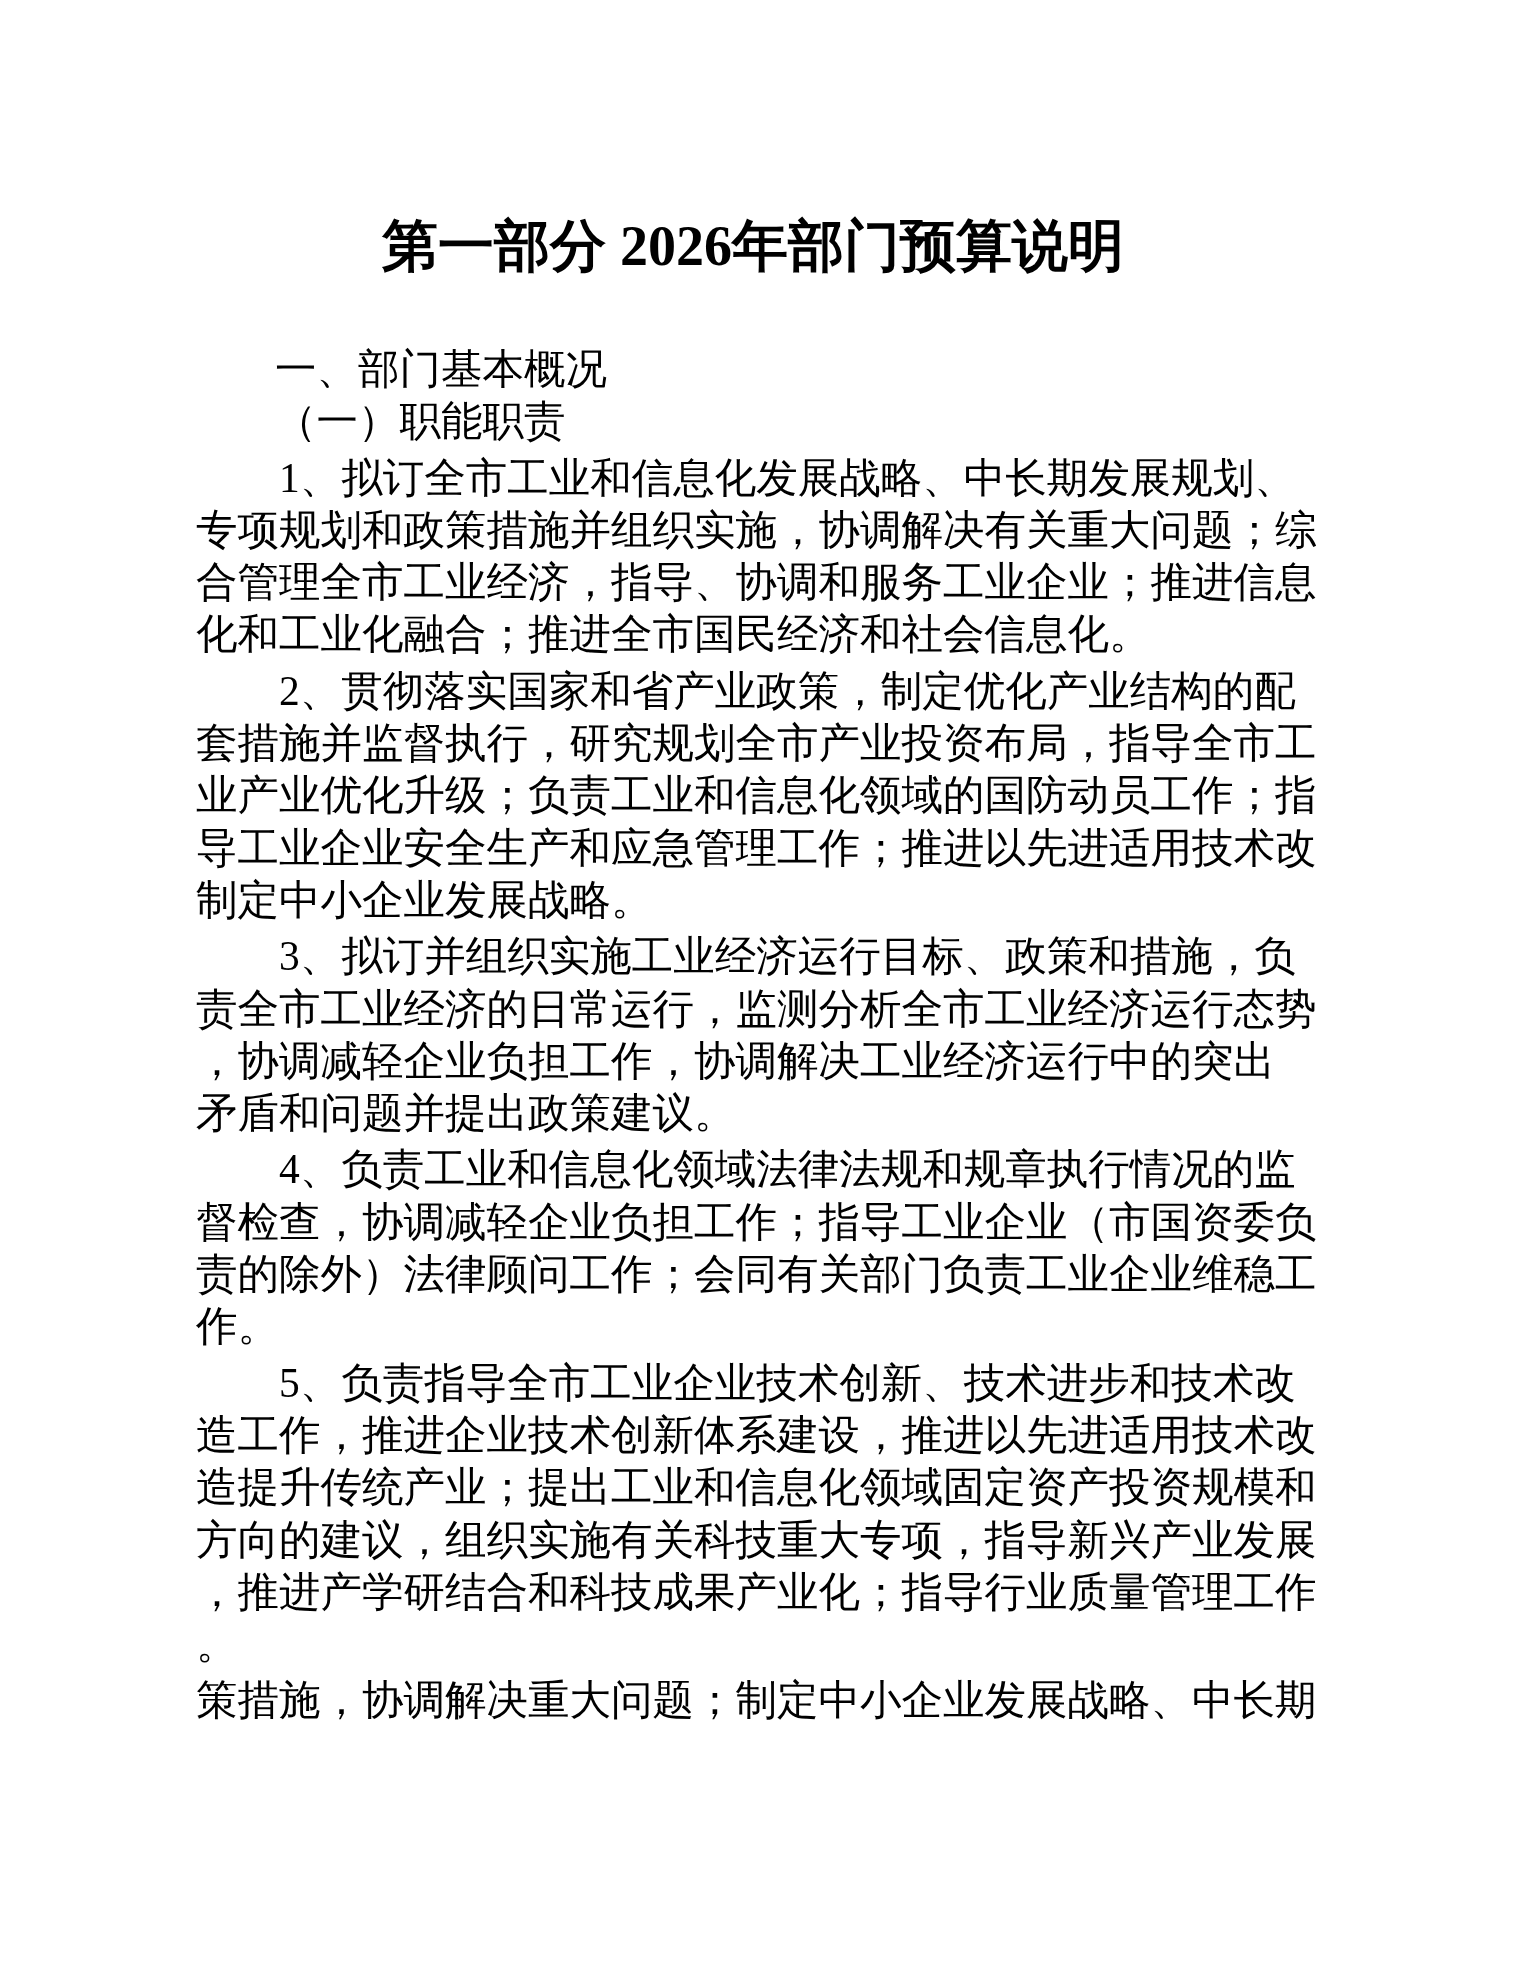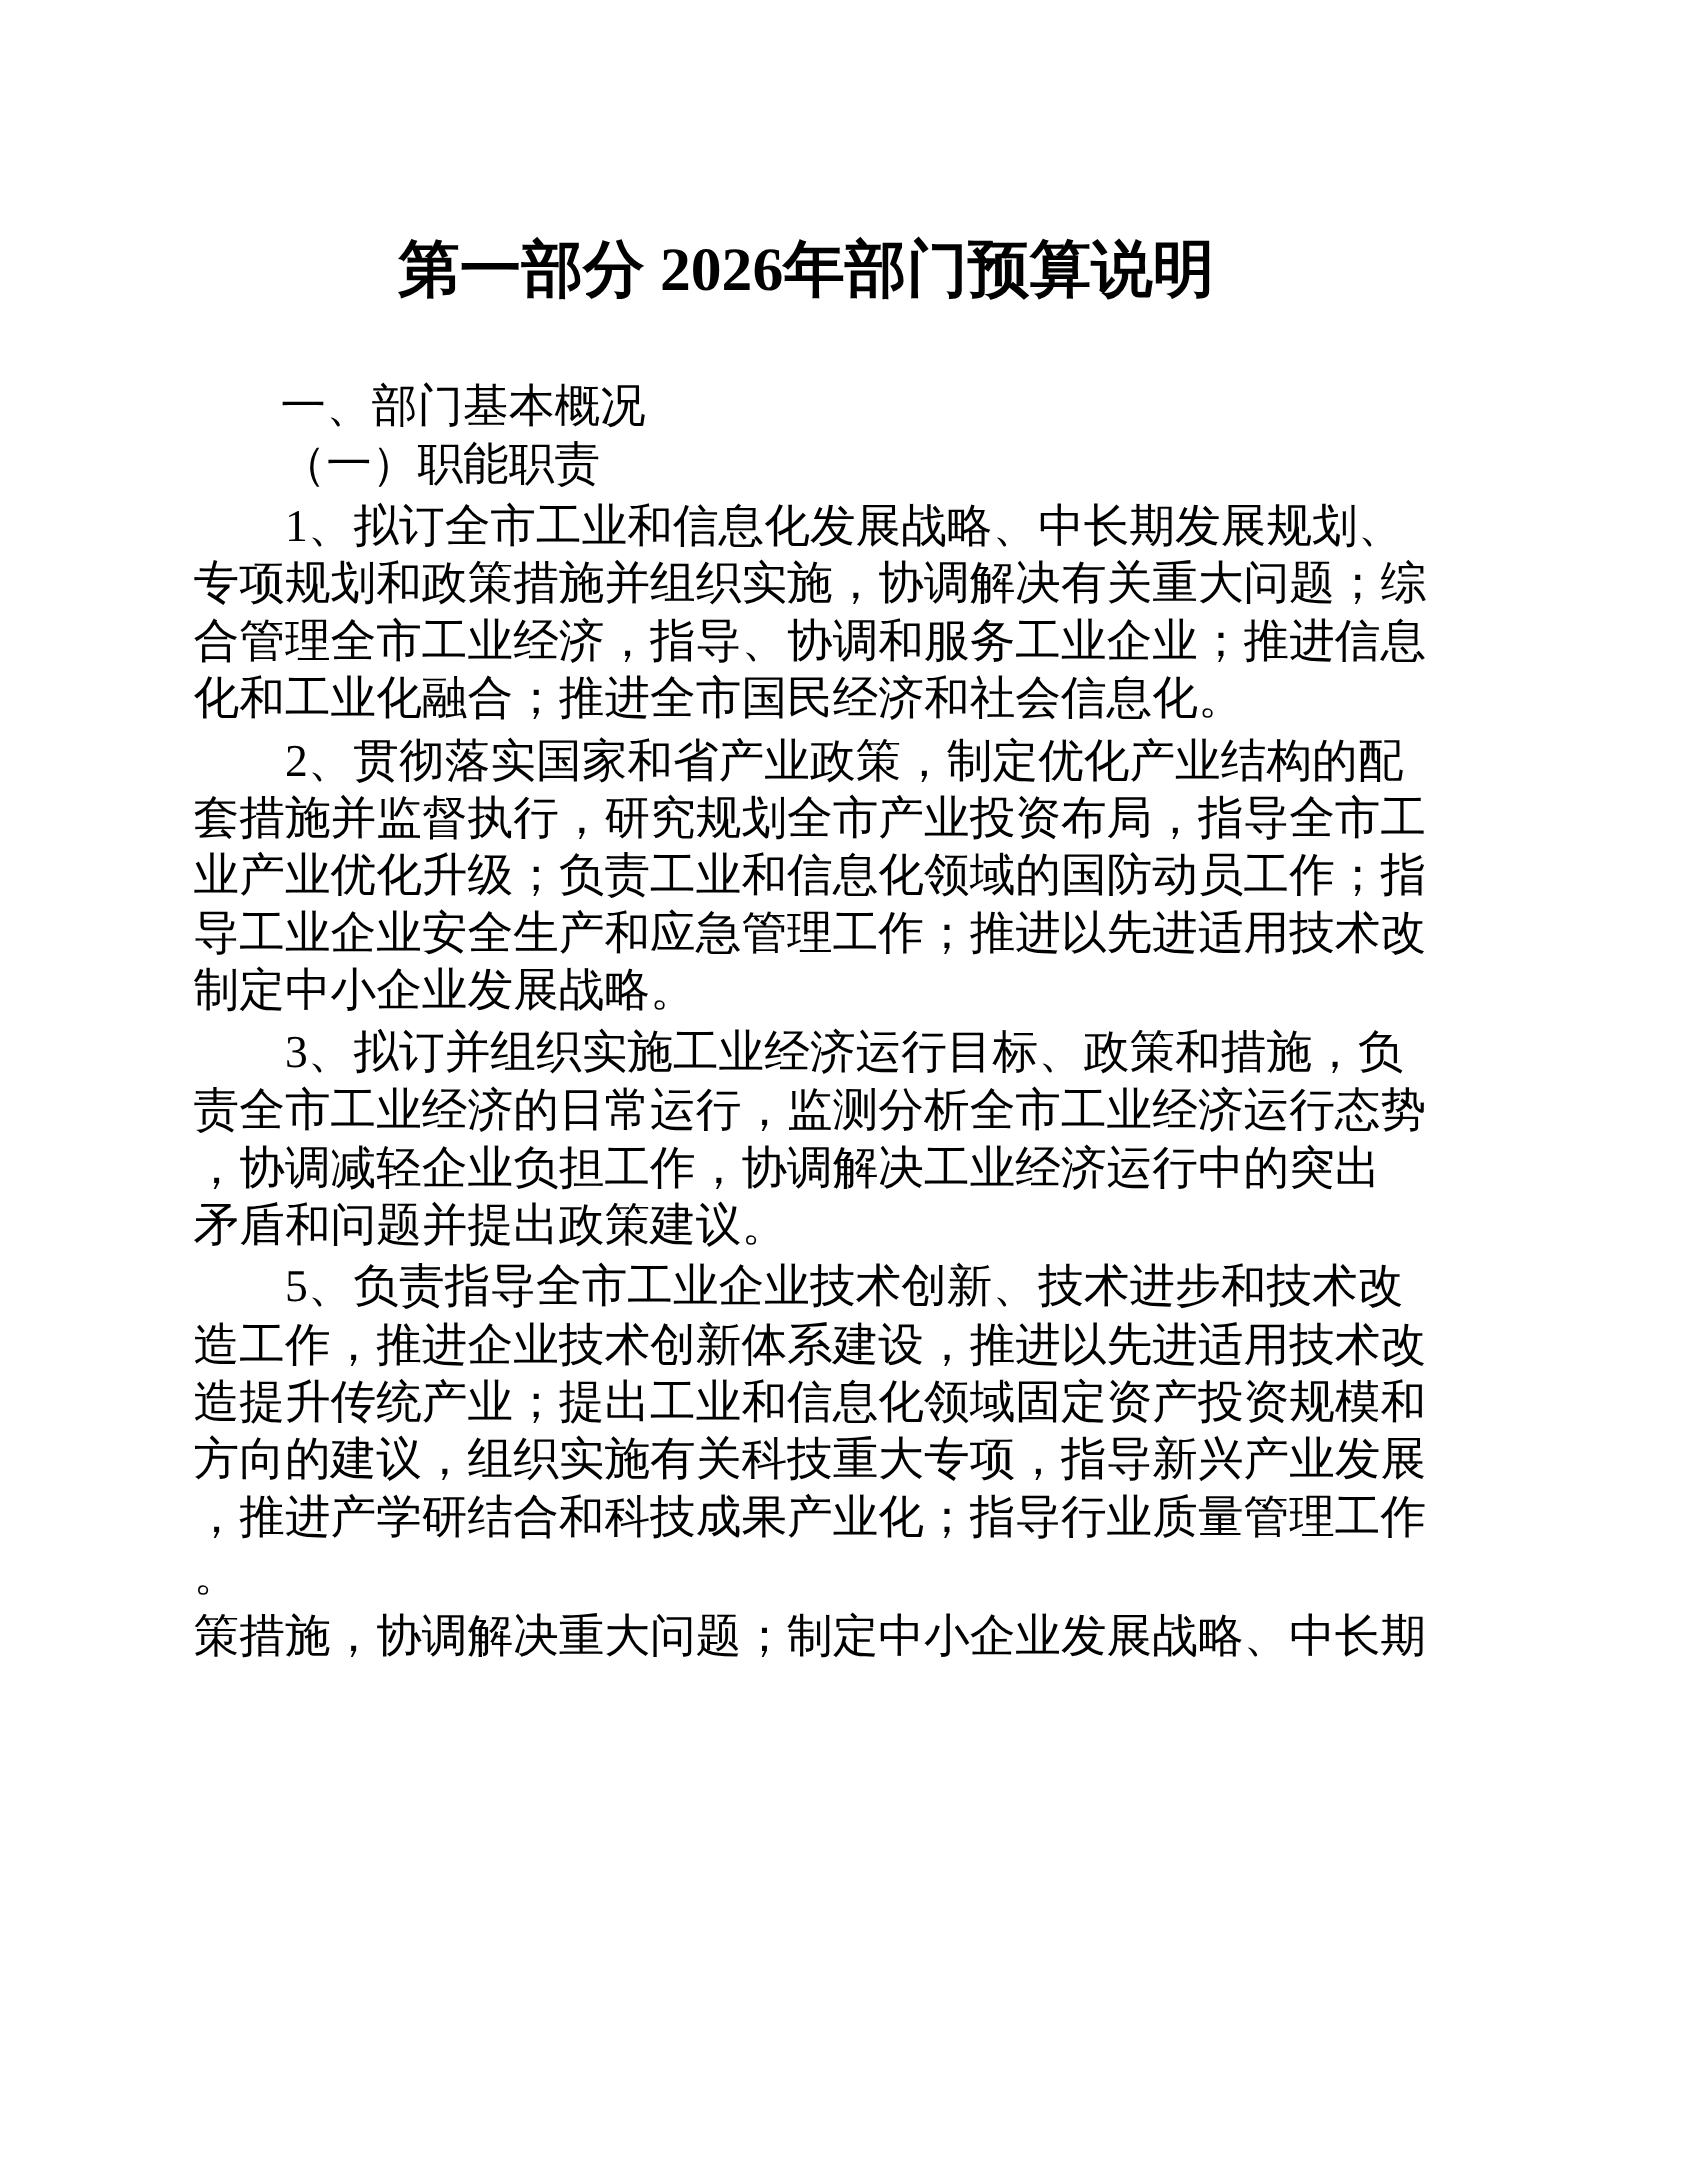--- a/index.html
+++ b/index.html
@@ -11,21 +11,21 @@
     position: relative;
     width: 1530px;
     height: 1980px;
     background: #ffffff;
     color: #000000;
     font-family: "Liberation Serif", "DejaVu Serif", serif;
     overflow: hidden;
   }
   .content {
     position: absolute;
-    left: 172px;
+    left: 192px;
     top: 215px;
     width: 1122px;
   }
   .doc-title {
     font-size: 56px;
     font-weight: bold;
     line-height: 62px;
     text-align: center;
     margin: 0 0 66px 0;
     letter-spacing: 0;
@@ -74,20 +74,26 @@
           <div class="line">导工业企业安全生产和应急管理工作；推进以先进适用技术改</div>
           <div class="line">制定中小企业发展战略。</div>
         </div>
         <div class="para">
           <div class="line first">3、拟订并组织实施工业经济运行目标、政策和措施，负</div>
           <div class="line">责全市工业经济的日常运行，监测分析全市工业经济运行态势</div>
           <div class="line">，协调减轻企业负担工作，协调解决工业经济运行中的突出</div>
           <div class="line">矛盾和问题并提出政策建议。</div>
         </div>
         <div class="para">
+          <div class="line first">4、负责工业和信息化领域法律法规和规章执行情况的监</div>
+          <div class="line">督检查，协调减轻企业负担工作；指导工业企业（市国资委负</div>
+          <div class="line">责的除外）法律顾问工作；会同有关部门负责工业企业维稳工</div>
+          <div class="line">作。</div>
+        </div>
+        <div class="para">
           <div class="line first">5、负责指导全市工业企业技术创新、技术进步和技术改</div>
           <div class="line">造工作，推进企业技术创新体系建设，推进以先进适用技术改</div>
           <div class="line">造提升传统产业；提出工业和信息化领域固定资产投资规模和</div>
           <div class="line">方向的建议，组织实施有关科技重大专项，指导新兴产业发展</div>
           <div class="line">，推进产学研结合和科技成果产业化；指导行业质量管理工作</div>
           <div class="line">。</div>
         </div>
         <div class="para">
           <div class="line">策措施，协调解决重大问题；制定中小企业发展战略、中长期</div>
         </div>

